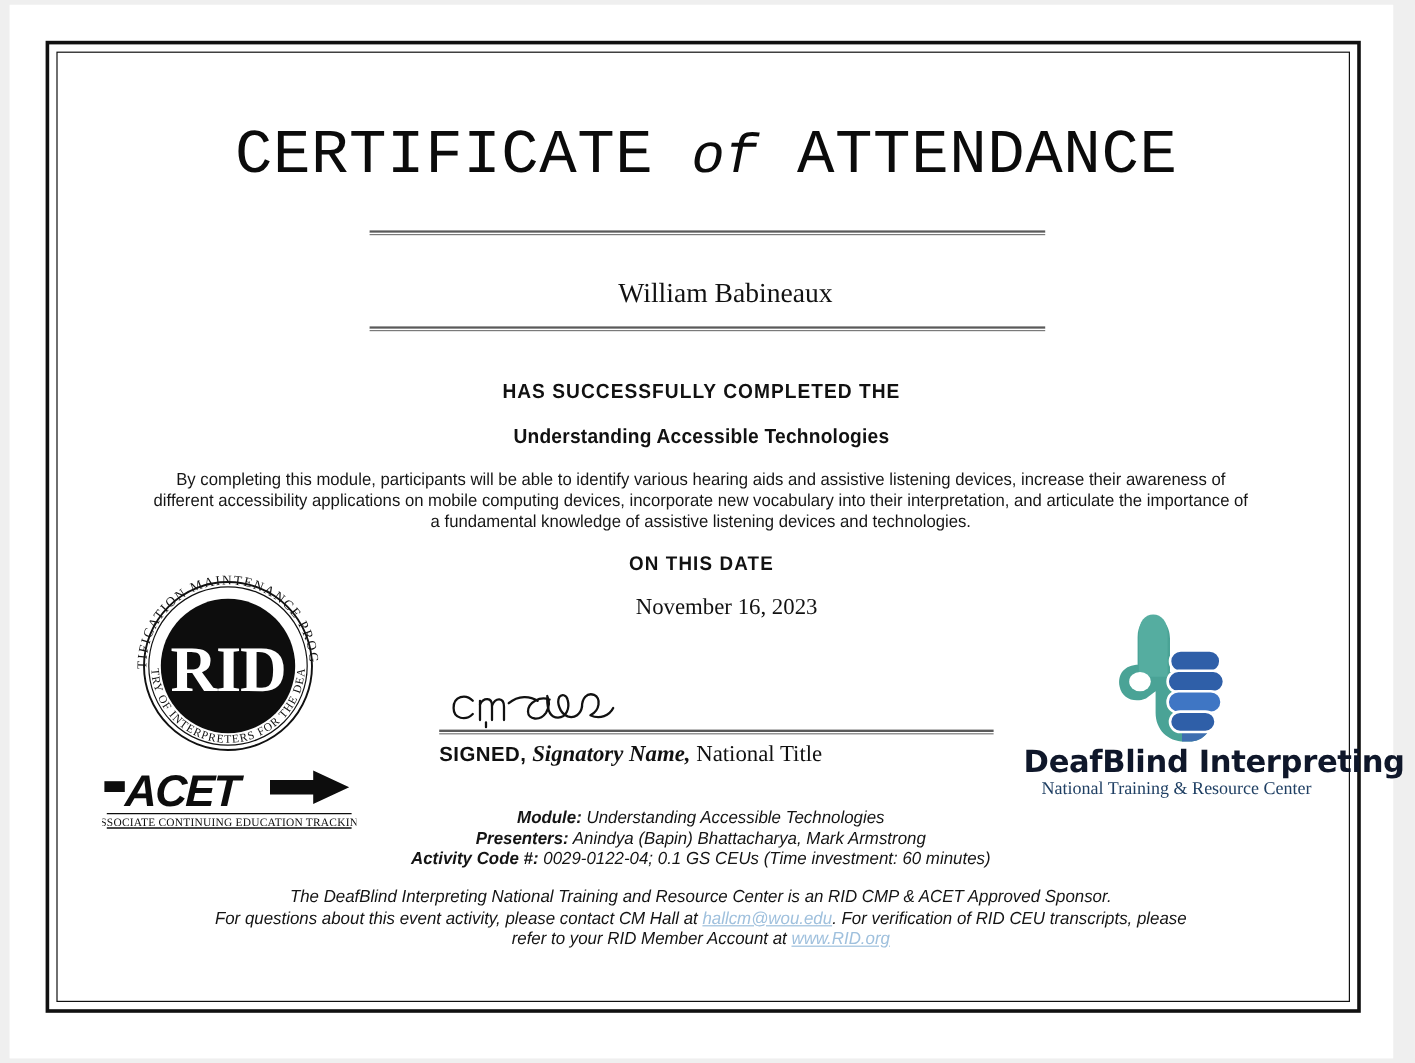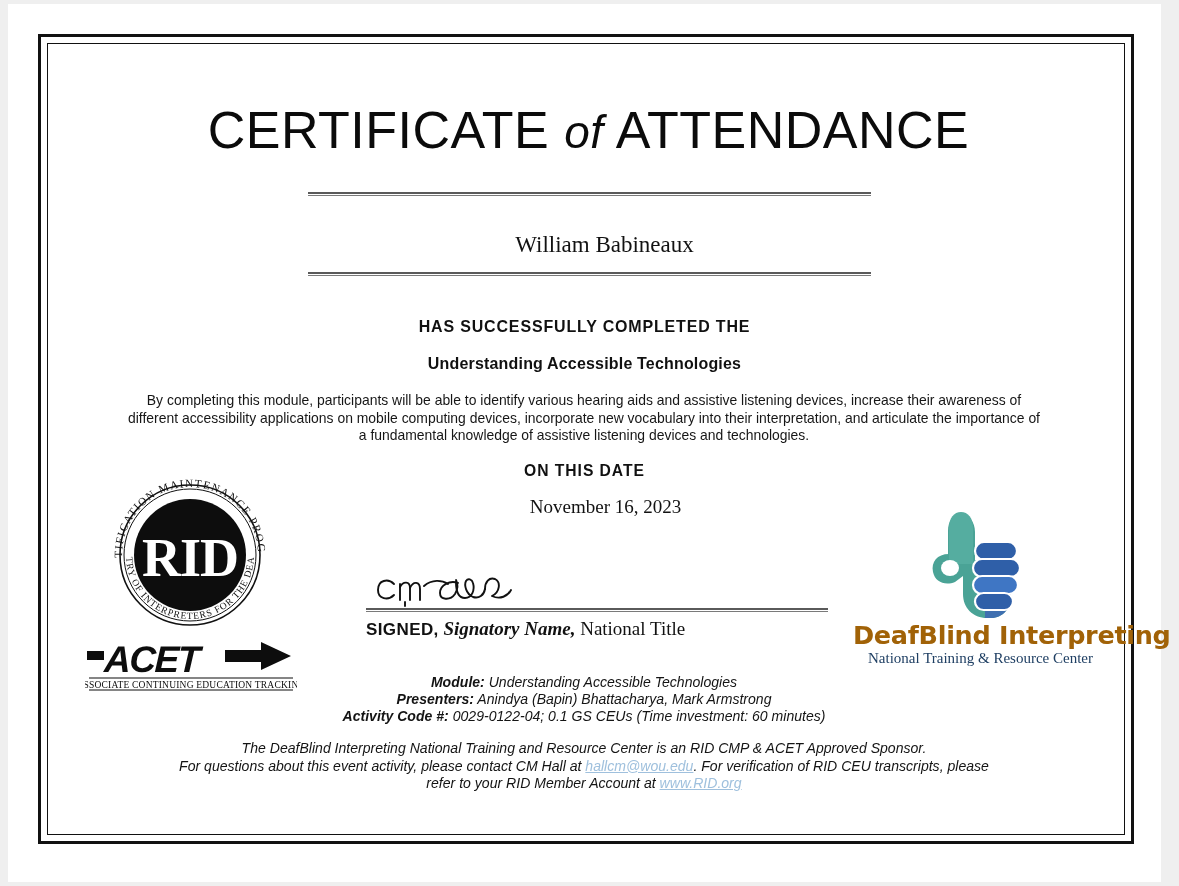--- a/index.html
+++ b/index.html
@@ -49,21 +49,21 @@
     height: 878px;
   }
 
   
   .title {
     position: absolute;
     left: 0;
     top: 96px;
     width: 1161px;
     text-align: center;
-    font-family: Liberation Sans, sans-serif;
+    font-family: Liberation Mono, monospace;
     font-size: 52px;
     letter-spacing: 0.5px;
     color: #0b0b0b;
     white-space: nowrap;
   }
   .title .of {
     font-style: italic;
     font-size: 46px;
   }
 
@@ -206,21 +206,21 @@
   }
   .dbi-name {
     position: absolute;
     left: 0;
     top: 118px;
     width: 255px;
     text-align: center;
     font-family: "DejaVu Sans", sans-serif;
     font-weight: bold;
     font-size: 25.5px;
-    color: #a16207;
+    color: #0f172a;
     letter-spacing: -0.3px;
     white-space: nowrap;
   }
   .dbi-sub {
     position: absolute;
     left: 0;
     top: 148px;
     width: 255px;
     text-align: center;
     font-family: "Liberation Serif", serif;

